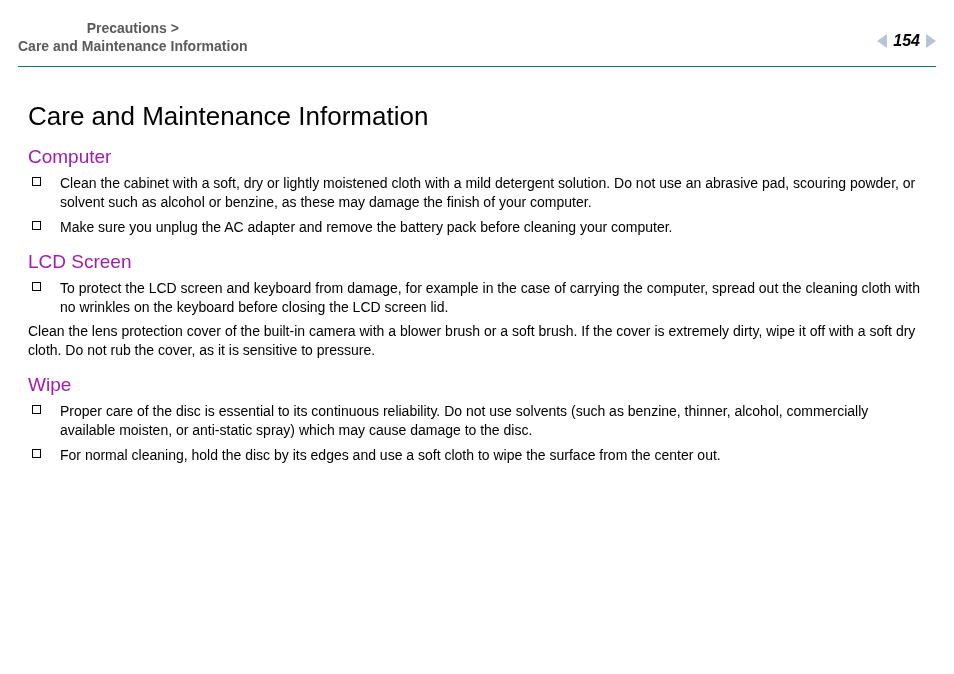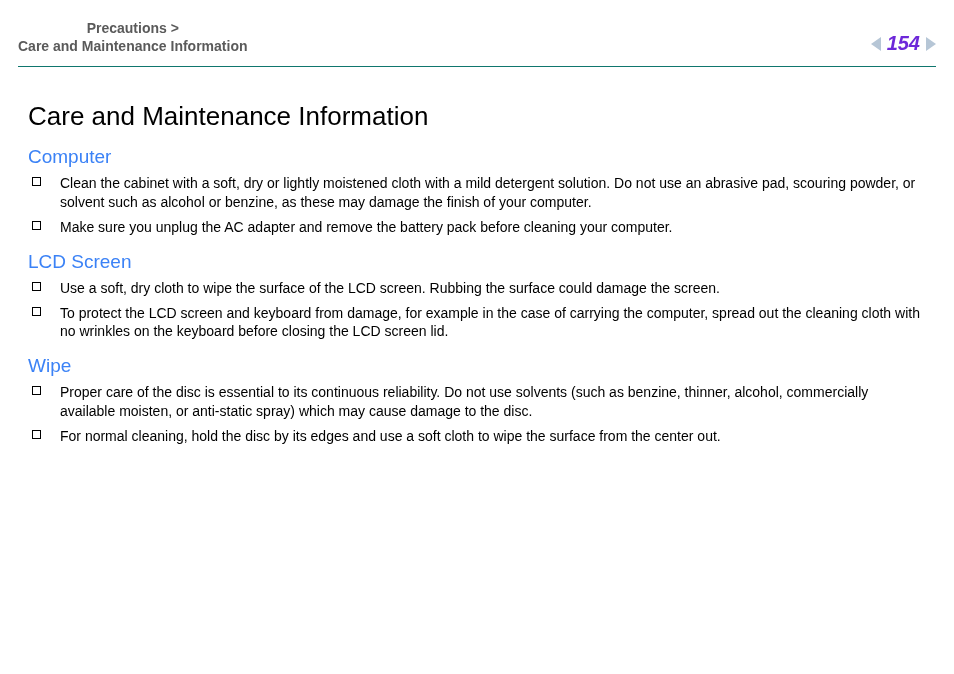--- a/index.html
+++ b/index.html
@@ -45,37 +45,37 @@
   }
   .tri {
     width: 0;
     height: 0;
     border-top: 7px solid transparent;
     border-bottom: 7px solid transparent;
   }
   .tri-left  { border-right: 10px solid #b6c6d6; }
   .tri-right { border-left: 10px solid #b6c6d6; }
   .pagenum {
-    font-size: 20px;
+    font-size: 16px;
     font-weight: bold;
     font-style: italic;
-    color: #6d28d9;
+    color: #000000;
   }
   .content {
     padding: 24px 28px 0 28px;
   }
   h1.title {
     font-size: 26px;
     font-weight: normal;
     margin: 0 0 14px 0;
   }
   h2.sect {
     font-size: 19px;
     font-weight: normal;
-    color: #3b82f6;
+    color: #a21caf;
     margin: 14px 0 6px 0;
   }
   ul.boxlist {
     list-style: none;
     margin: 0 4px 2px 0;
     padding: 0 0 0 26px;
   }
   ul.boxlist > li {
     position: relative;
     font-size: 14px;
@@ -120,24 +120,24 @@
     <h1 class="title">Care and Maintenance Information</h1>
 
     <h2 class="sect">Computer</h2>
     <ul class="boxlist">
       <li>Clean the cabinet with a soft, dry or lightly moistened cloth with a mild detergent solution. Do not use an abrasive pad, scouring powder, or solvent such as alcohol or benzine, as these may damage the finish of your computer.</li>
       <li>Make sure you unplug the AC adapter and remove the battery pack before cleaning your computer.</li>
     </ul>
 
     <h2 class="sect">LCD Screen</h2>
     <ul class="boxlist">
-      <li>Use a soft, dry cloth to wipe the surface of the LCD screen. Rubbing the surface could damage the screen.</li>
       <li>To protect the LCD screen and keyboard from damage, for example in the case of carrying the computer, spread out the cleaning cloth with no wrinkles on the keyboard before closing the LCD screen lid.</li>
     </ul>
 
+    <p class="bodytext">Clean the lens protection cover of the built-in camera with a blower brush or a soft brush. If the cover is extremely dirty, wipe it off with a soft dry cloth. Do not rub the cover, as it is sensitive to pressure.</p>
 
     <h2 class="sect">Wipe</h2>
     <ul class="boxlist">
       <li>Proper care of the disc is essential to its continuous reliability. Do not use solvents (such as benzine, thinner, alcohol, commercially available moisten, or anti-static spray) which may cause damage to the disc.</li>
       <li>For normal cleaning, hold the disc by its edges and use a soft cloth to wipe the surface from the center out.</li>
     </ul>
   </div>
 
 </div>
 

